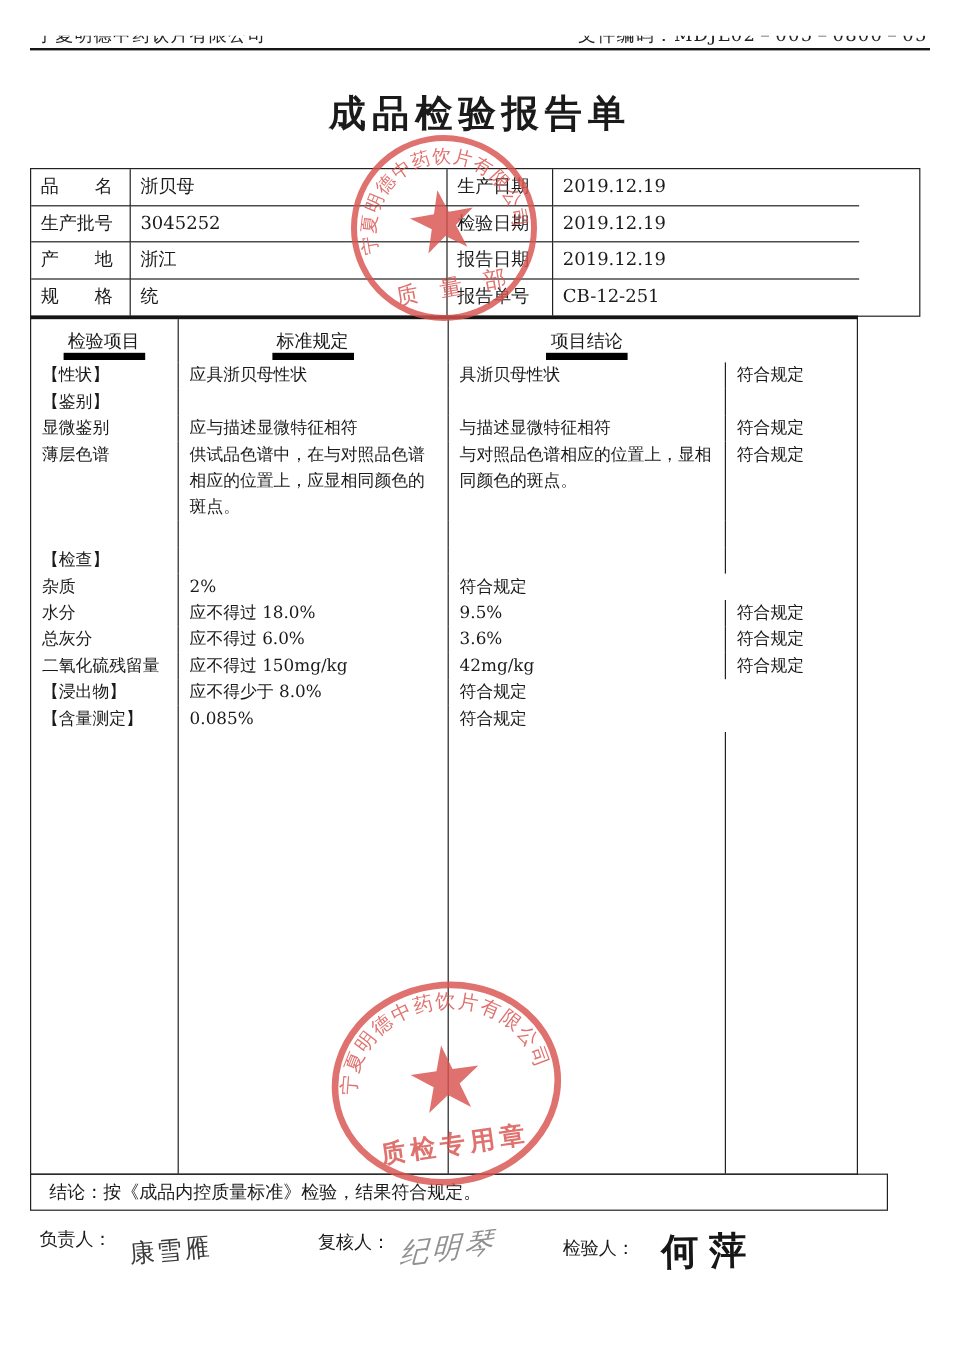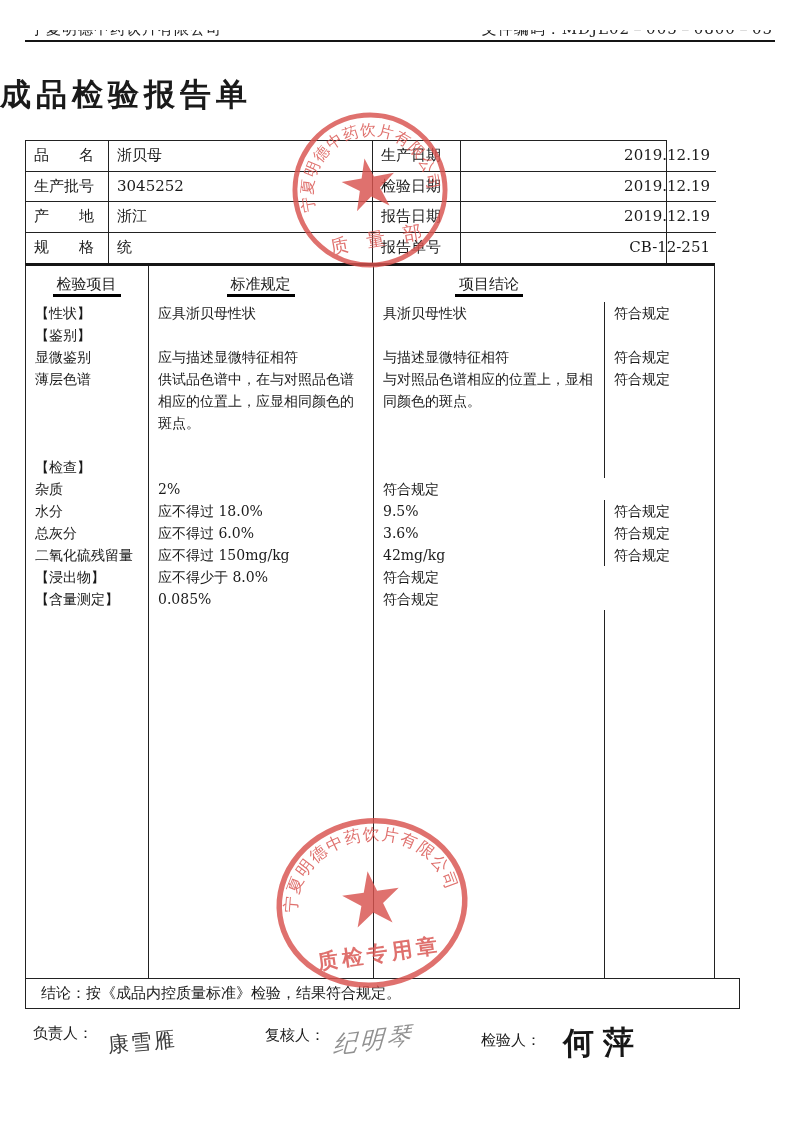--- a/index.html
+++ b/index.html
@@ -7,46 +7,46 @@
     position:relative;width:800px;height:1131px;background:#ffffff;margin:0 auto;
     font-family:"DejaVu Serif","Liberation Serif",serif;color:#1a1a1a;overflow:hidden;
   }
   
   .top-rule{position:absolute;top:0;left:25px;width:750px;height:40px;border-bottom:2.5px solid #151515;}
   .top-rule .ht{position:absolute;bottom:1px;font-size:15px;color:#222;letter-spacing:1px;
     clip-path:inset(52% 0 0 0);white-space:nowrap;}
   .ht-left{left:5px;}
   .ht-right{right:2px;}
   
-  .doc-title{position:absolute;top:74px;left:0;width:100%;text-align:left;margin:0;
+  .doc-title{position:absolute;top:74px;left:0;width:100%;text-align:center;margin:0;
     font-size:31px;font-weight:700;letter-spacing:5px;}
   
-  .info-table{position:absolute;top:140px;left:25px;width:642px;border:1px solid #222;
+  .info-table{position:absolute;top:140px;left:25px;width:742px;border:1px solid #222;
     display:grid;grid-template-columns:83px 264px 88px 255px;grid-auto-rows:30.5px;box-sizing:border-box;}
   .info-table .cell{box-sizing:border-box;border-right:1px solid #222;border-bottom:1px solid #222;
     font-size:15px;line-height:29px;padding:0 6px 0 8px;white-space:nowrap;overflow:hidden;}
-  .info-table .cell:nth-child(4n){border-right:none;text-align:right;}
+  .info-table .cell:nth-child(4n){border-right:none;}
   .info-table .cell:nth-child(n+13){border-bottom:none;}
   
   .main-table{position:absolute;top:263px;left:25px;width:690px;height:716px;box-sizing:border-box;
     border:1px solid #222;border-top:3px solid #151515;display:flex;flex-direction:column;}
   .trow{display:grid;grid-template-columns:123px 225px 231px 1fr;}
   .tcell{box-sizing:border-box;padding:0 10px 0 9px;font-size:14px;line-height:22px;min-height:22px;}
   .tcell.c1,.tcell.c2,.tcell.c3{border-right:1px solid #222;}
   .thead-row{height:36px;}
   .thead-row .tcell{text-align:center;padding-top:7px;}
-  .thead-row .hu{font-size:15px;border-bottom:3px solid #000000;padding:0 4px 1px 4px;}
+  .thead-row .hu{font-size:15px;border-bottom:6px solid #000000;padding:0 4px 1px 4px;}
   .filler{flex:1;}
   
   .conclusion{position:absolute;top:978px;left:25px;width:715px;height:31px;box-sizing:border-box;
     border:1px solid #222;font-size:15px;line-height:28px;padding-left:15px;background:transparent;}
   
   .signatures{position:absolute;top:1012px;left:25px;width:750px;height:80px;}
   .sig-group{position:absolute;top:8px;font-size:15px;white-space:nowrap;}
-  .sg1{left:8px;} .sg2{left:240px;} .sg3{left:456px;}
+  .sg1{left:8px;} .sg2{left:240px;} .sg3{left:444px;}
   .sig-name{display:inline-block;vertical-align:middle;}
   .sn1{font-size:21px;color:#3a3a3a;transform:rotate(-5deg) translateY(8px);margin-left:14px;letter-spacing:2px;}
   .sn2{font-size:24px;color:#909090;font-style:italic;transform:rotate(-7deg) skewX(-10deg) translateY(4px);margin-left:8px;letter-spacing:3px;}
   .sn3{font-size:31px;font-weight:700;color:#161616;transform:rotate(-1deg) translateY(2px);margin-left:22px;letter-spacing:9px;}
   
   .stamp{position:absolute;pointer-events:none;opacity:.82;}
   .stamp-top{left:288px;top:108px;}
   .stamp-bottom{left:272px;top:813px;}
 </style>
 </head>

